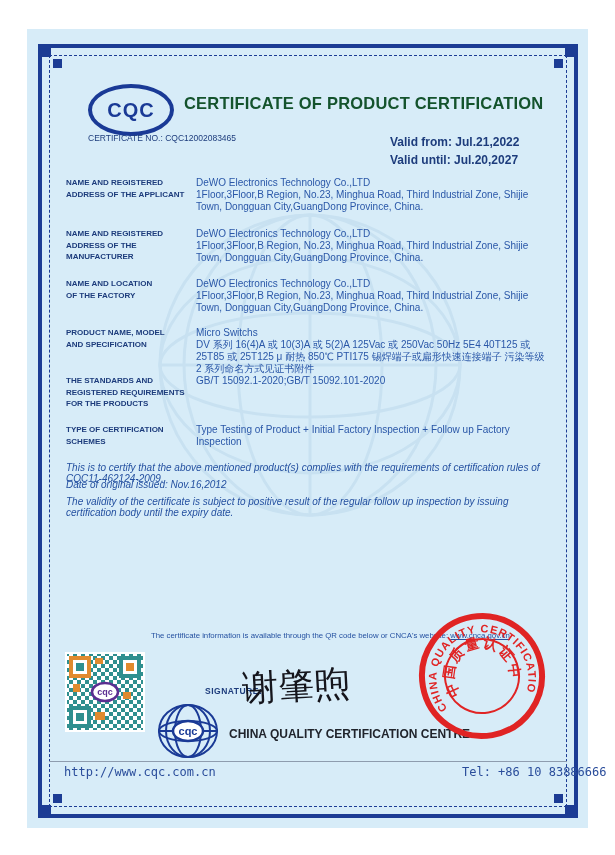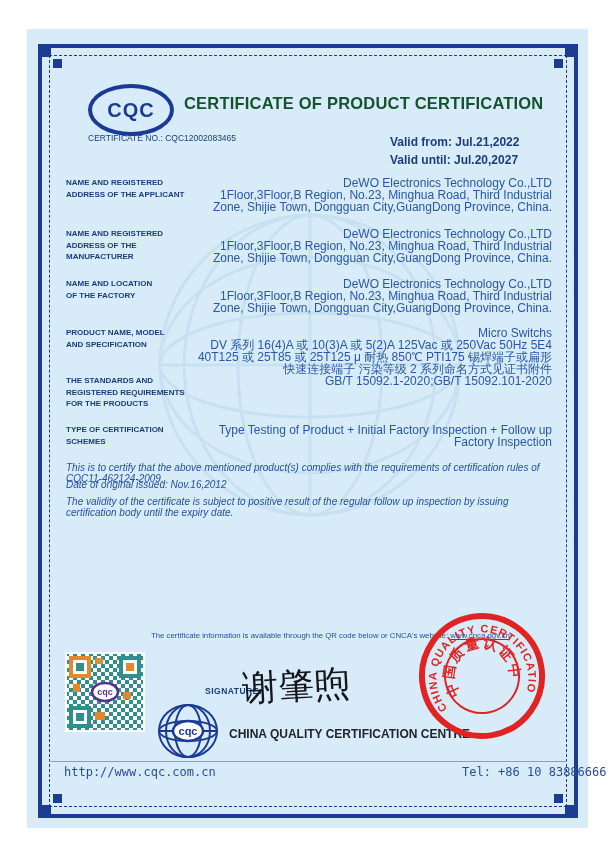--- a/index.html
+++ b/index.html
@@ -22,22 +22,22 @@
     color:#1a3a96; font-weight:bold; font-size:20px; letter-spacing:1px; }
   .title { position:absolute; left:184px; top:94px; width:380px; font-size:16.5px; font-weight:bold;
     color:#14532d; letter-spacing:0.2px; }
 
   .certno-row { position:absolute; left:88px; top:133px; font-size:8.5px; color:#1d3c7c; font-weight:normal;text-align:center; }
   .validity { position:absolute; left:390px; top:133px; font-size:12px; color:#1d3c7c; font-weight:bold; line-height:18px; }
 
   .field-row { position:absolute; left:66px; width:486px; }
   .field-label { position:absolute; left:0; top:0; width:126px; font-size:8px; font-weight:bold;
     color:#1d3c7c; line-height:11.5px; white-space:pre-line; }
-  .field-value { position:absolute; left:130px; top:0; width:356px; font-size:12px;
-    color:#2a57a8; line-height:12px; white-space:pre-line;text-align:right; }
+  .field-value { position:absolute; left:130px; top:0; width:356px; font-size:10px;
+    color:#2a57a8; line-height:12px; white-space:pre-line; }
 
   .stmt { position:absolute; left:66px; width:490px; font-size:10px; color:#2450a0;font-style:italic; }
 
   .qr-note { position:absolute; left:151px; top:631px; font-size:7.8px; color:#2450a0; }
   .qr-note a { color:#2450a0; }
 
   .qr { position:absolute; left:65px; top:652px; }
 
   .sig-label { position:absolute; left:205px; top:686px; font-size:8.5px; font-weight:bold;
     color:#1d3c7c; letter-spacing:0.5px; }

